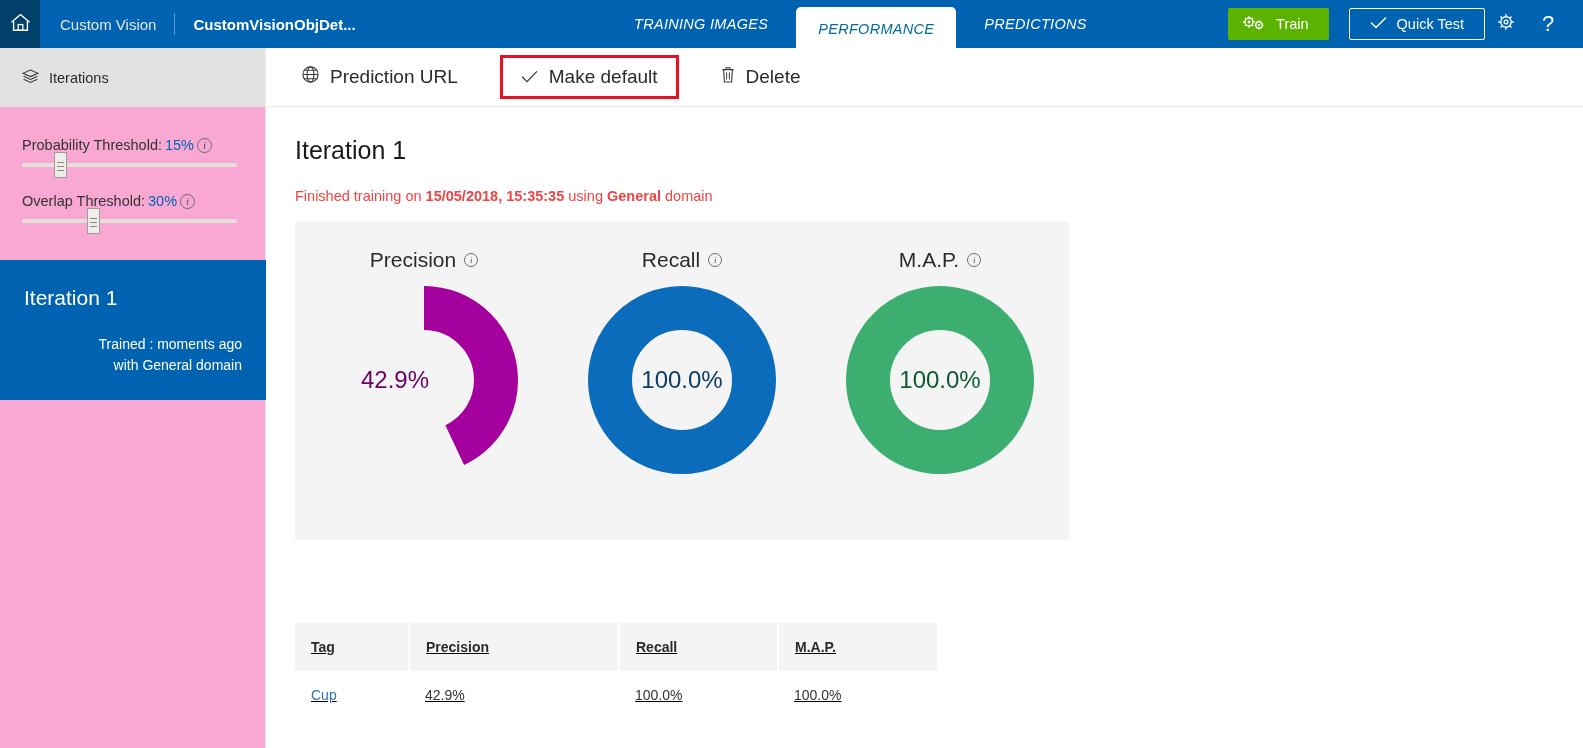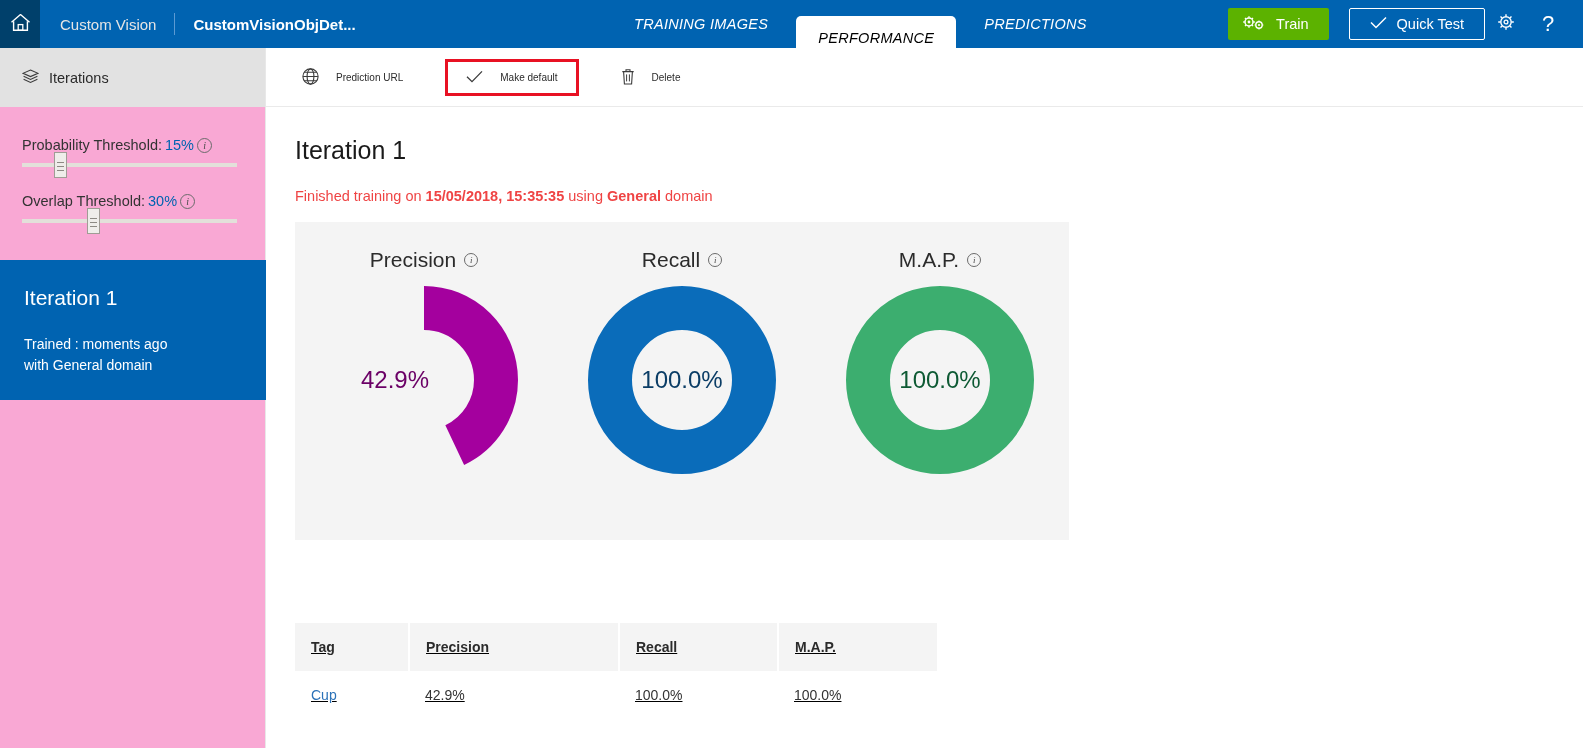--- a/index.html
+++ b/index.html
@@ -52,23 +52,23 @@
     padding: 0 22px;
     display: flex; align-items: center;
     color: #ffffff;
     font-size: 14.5px;
     letter-spacing: 0.3px;
     cursor: pointer;
     white-space: nowrap;
   }
   .tab.active {
     background: #ffffff;
-    color: #000000;
+    color: #0369a1;
     border-radius: 5px 5px 0 0;
-    margin: 16px 6px 0 6px;
+    margin: 7px 6px 0 6px;
     height: 44px;
   }
   .topbar-right {
     position: absolute; right: 0; top: 0;
     height: 48px;
     display: flex; align-items: center;
     padding-right: 14px;
   }
   .btn-train {
     background: #5cb200;
@@ -144,34 +144,34 @@
 
   .iteration-card {
     position: absolute; left: 0; top: 212px;
     width: 266px; height: 140px;
     background: #0063b1;
     color: #ffffff;
     padding: 26px 24px;
     cursor: pointer;
   }
   .iteration-card .it-title { font-size: 21px; margin-bottom: 24px; }
-  .iteration-card .it-sub { font-size: 14px; line-height: 21px; }
+  .iteration-card .it-sub { font-size: 14px; line-height: 21px; text-align: right; }
 
   
   .toolbar {
     position: absolute; left: 266px; top: 48px;
     width: 1317px; height: 59px;
     background: #ffffff;
     border-bottom: 1px solid #eaeaea;
     display: flex; align-items: center;
     padding-left: 22px;
   }
   .tb-item {
-    display: flex; align-items: center; gap: 17px;
-    font-size: 10px; color: #2b2b2b;
+    display: flex; align-items: center; gap: 11px;
+    font-size: 19px; color: #2b2b2b;
     padding: 9px 14px;
     cursor: pointer;
     white-space: nowrap;
   }
   .tb-item.spacer-before { margin-left: 28px; }
   .tb-item.highlight {
     border: 3px solid #e81123;
     padding: 8px 18px;
     margin-left: 28px;
   }

